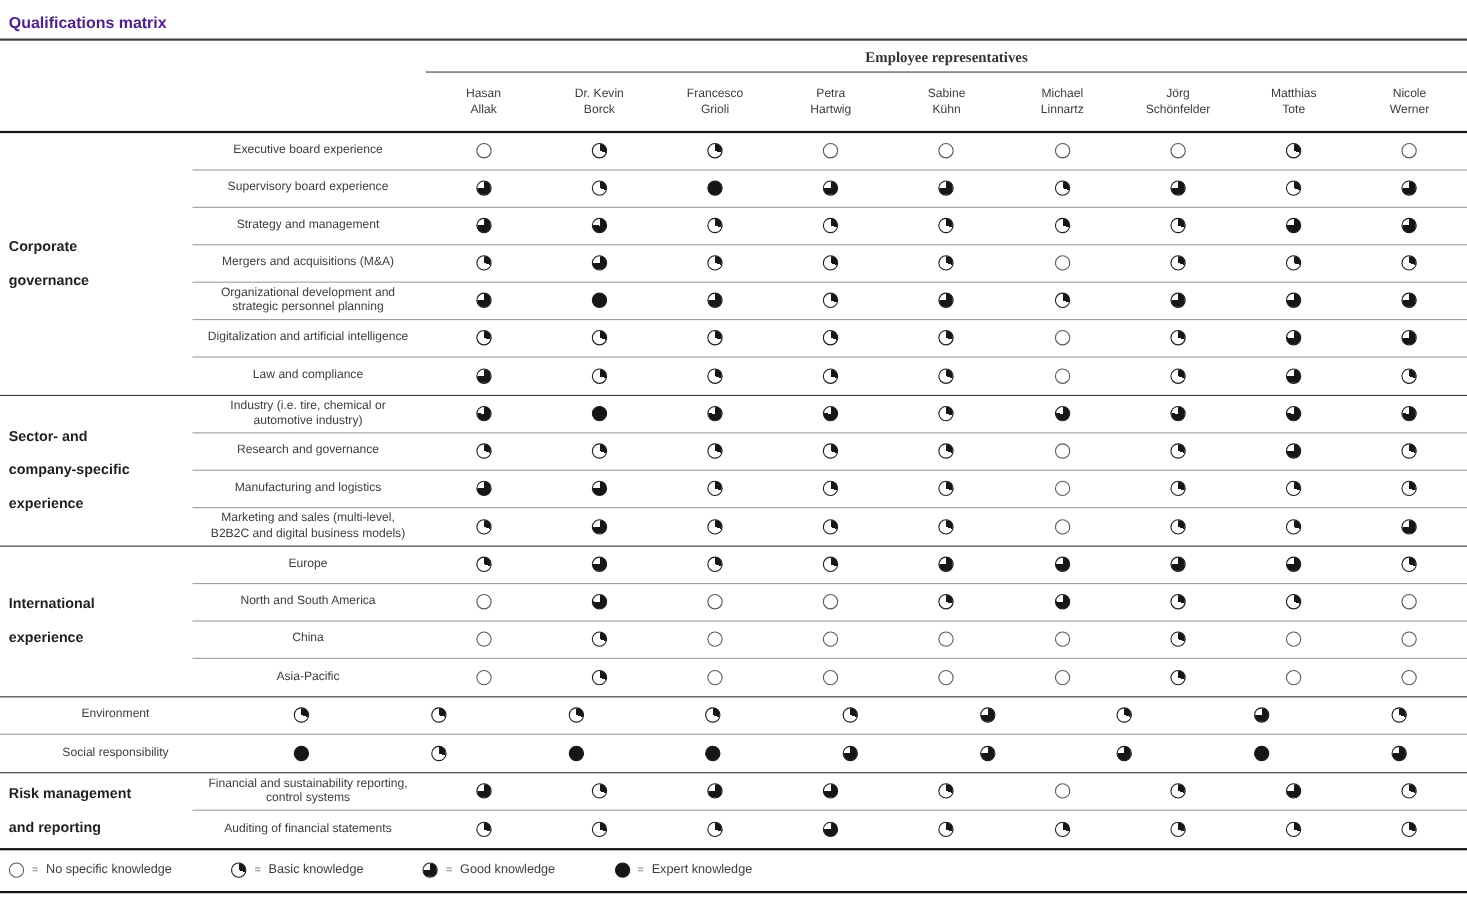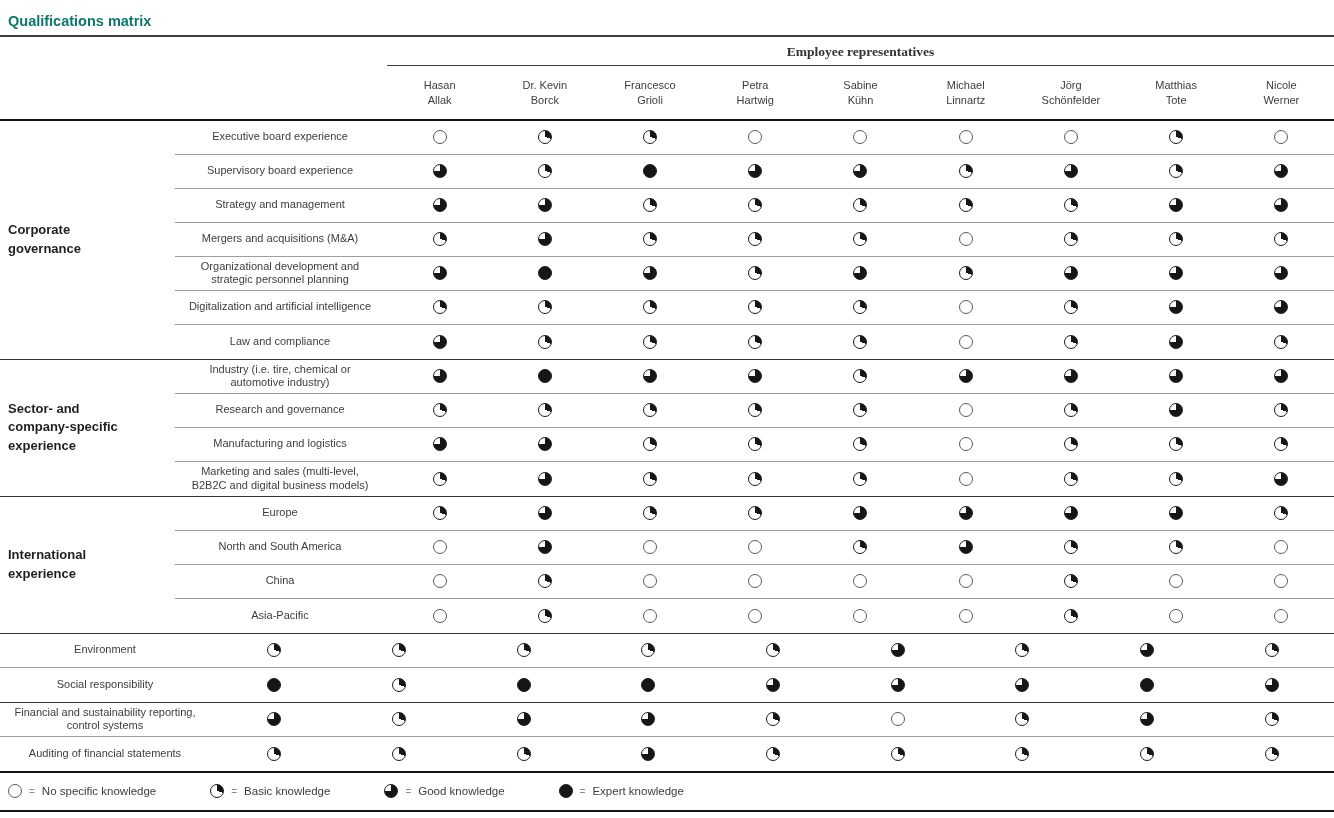--- a/index.html
+++ b/index.html
@@ -1,34 +1,34 @@
 <!DOCTYPE html>
 <html><head>
 <meta charset="utf-8">
 <style>
   * { margin:0; padding:0; box-sizing:border-box; }
   body { background:#ffffff; font-family:"Liberation Sans", sans-serif; }
   .page { width:1334px; height:818px; background:#ffffff; color:#3c3c3c; overflow:hidden; }
 
-  .title { padding:13px 0 6px 8px; font-size:14.5px; font-weight:bold; color:#0f766e; }
+  .title { padding:13px 0 6px 8px; font-size:14.5px; font-weight:bold; color:#4c1d95; }
   .title-rule { border-top:2px solid #3f3f3f; }
 
   .group-header-wrap { margin-left:387px; width:947px; border-bottom:1.5px solid #3f3f3f;
     padding:7px 0 5px; text-align:center; }
   .group-header-label { font-weight:bold; font-size:13.5px; color:#333333;font-family:Liberation Serif, serif; }
 
   .names-row { margin-left:387px; width:947px; display:flex; padding:12px 0 10px; }
   .col-name { flex:1; text-align:center; font-size:11px; line-height:1.4; color:#3c3c3c; }
   .names-rule { border-top:2.5px solid #161616; }
 
   .section { display:flex; border-bottom:1.8px solid #333333; }
   .section:last-child { border-bottom:none; }
   .matrix-body { border-bottom:2.5px solid #141414; }
   .section-label { width:175px; padding:0 4px 0 8px; display:flex; flex-direction:column;
-    justify-content:center; font-weight:bold; font-size:13px; line-height:1.45; color:#1f1f1f; }
+    justify-content:center; font-weight:bold; font-size:13px; line-height:1.45; color:#1f1f1f;gap:12px; }
   .sec-rows { flex:1; display:flex; flex-direction:column; }
   .row { display:flex; align-items:center; height:34px; border-bottom:1px solid #9e9e9e; }
   .row:last-child { border-bottom:none; }
   .row-label { width:212px; padding-right:2px; font-size:11px; line-height:1.25;
     color:#3d3d3d; white-space:pre-line;text-align:center; }
   .cell { flex:1; display:flex; justify-content:center; align-items:center; }
 
   .dot { width:14px; height:14px; border-radius:50%; border:1.4px solid #5a5a5a;
     background:#ffffff; display:inline-block; flex:none; }
   .lvl1 { border-color:#1c1c1c; background: conic-gradient(#161616 0deg 108deg, #ffffff 108deg 360deg); }
@@ -629,20 +629,24 @@
             <div class="cell">
               <span class="dot lvl3"></span>
             </div>
             <div class="cell">
               <span class="dot lvl2"></span>
             </div>
           </div>
         </div>
       </div>
       <div class="section">
+        <div class="section-label">
+          <div>Risk management</div>
+          <div>and reporting</div>
+        </div>
         <div class="sec-rows">
           <div class="row">
             <div class="row-label">Financial and sustainability reporting,
 control systems</div>
             <div class="cell">
               <span class="dot lvl2"></span>
             </div>
             <div class="cell">
               <span class="dot lvl1"></span>
             </div>

